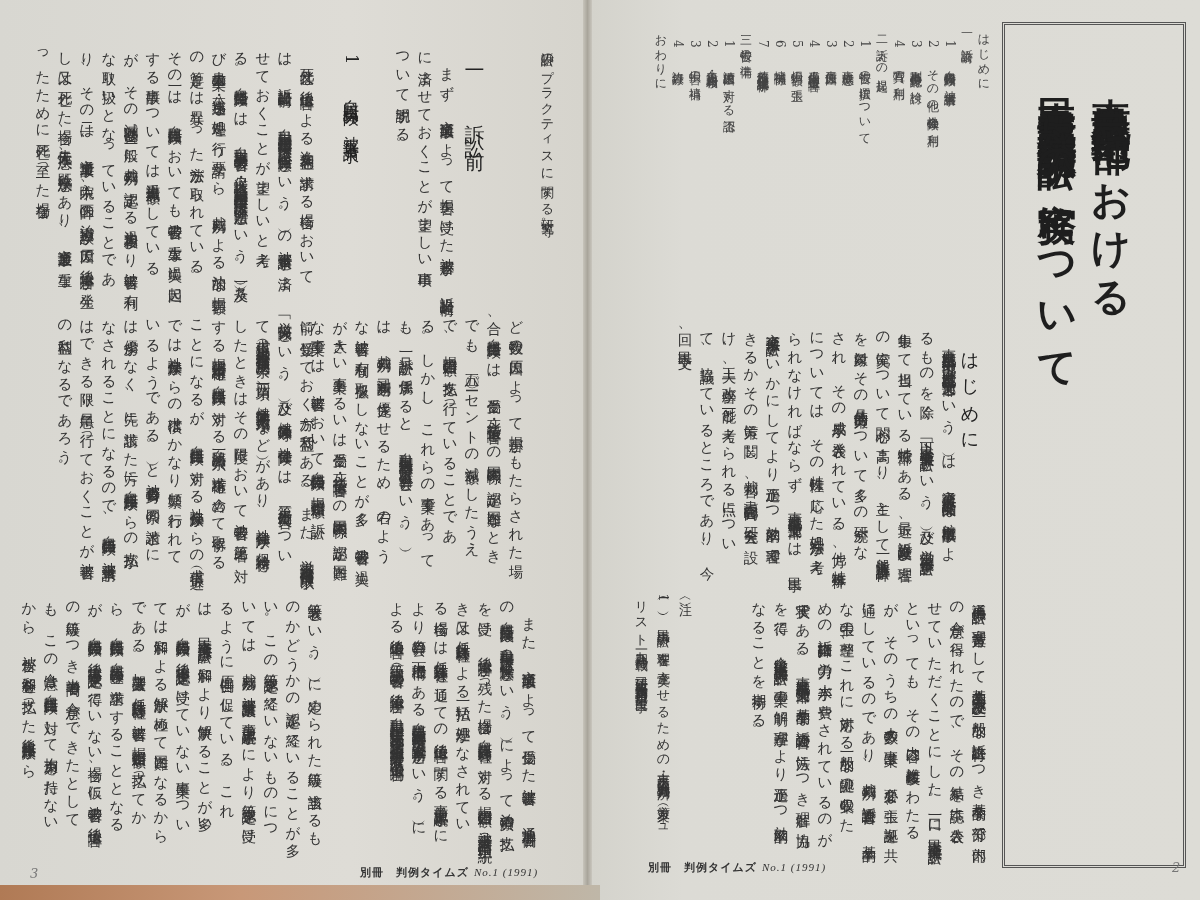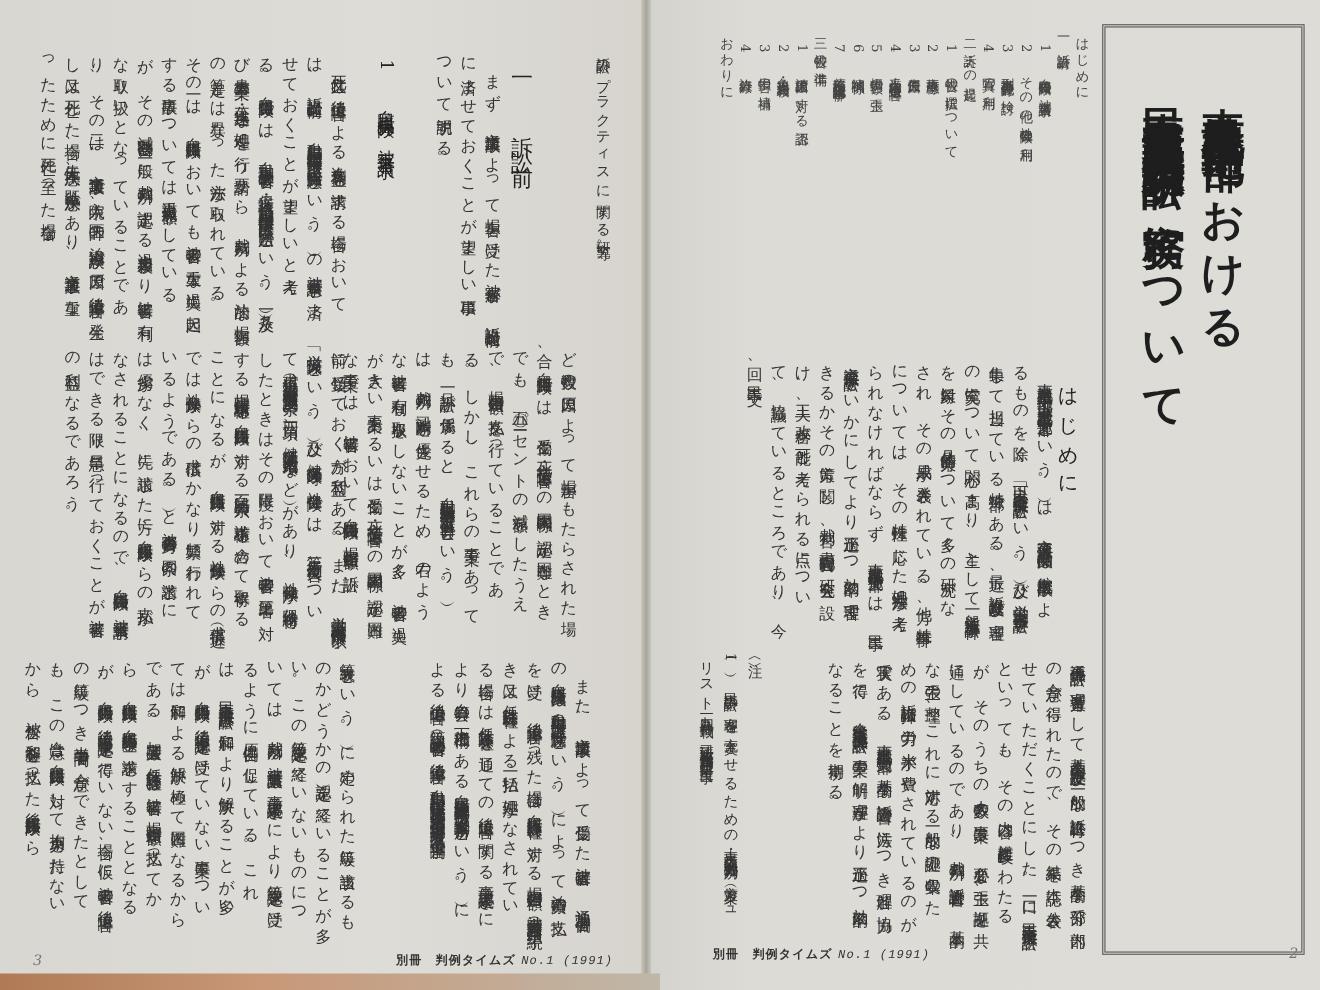--- a/index.html
+++ b/index.html
@@ -13,21 +13,21 @@
   .vcol{position:absolute;writing-mode:vertical-rl;-webkit-writing-mode:vertical-rl;font-size:14.5px;line-height:22px;letter-spacing:1.5px;white-space:normal;color:#333;}
   .vcol p{margin:0;text-indent:1em;}
   .vcol p.noindent{text-indent:0;}
   .heading-big{position:absolute;writing-mode:vertical-rl;font-size:20px;letter-spacing:14px;color:#222;}
   .heading-sub{position:absolute;writing-mode:vertical-rl;font-size:16px;letter-spacing:3px;color:#222;}
   .title-box{position:absolute;left:1002px;top:22px;width:184px;height:846px;border:3px double #555;box-sizing:border-box;}
   .title-line{position:absolute;writing-mode:vertical-rl;font-family:"DejaVu Sans","Liberation Sans",sans-serif;font-weight:bold;font-size:39px;letter-spacing:4px;color:#1e1e1e;line-height:1;}
   .toc{position:absolute;writing-mode:vertical-rl;font-size:12px;line-height:17px;letter-spacing:1px;color:#444;}
   .folio{position:absolute;font-family:"DejaVu Serif","Liberation Serif",serif;font-style:italic;font-size:13px;color:#777;}
   .footer{position:absolute;font-family:"DejaVu Sans","Liberation Sans",sans-serif;font-size:11px;font-weight:bold;color:#333;letter-spacing:1px;}
-  .footer i{font-family:Liberation Mono, monospace;font-weight:normal;}
+  .footer i{font-family:Liberation Serif, serif;font-weight:normal;}
 </style>
 </head>
 <body>
 
 <div class="spread">
   <div class="page page-left"></div>
   <div class="gutter"></div>
   <div class="page page-right"></div>
   <div class="bottom-strip"></div>
 

